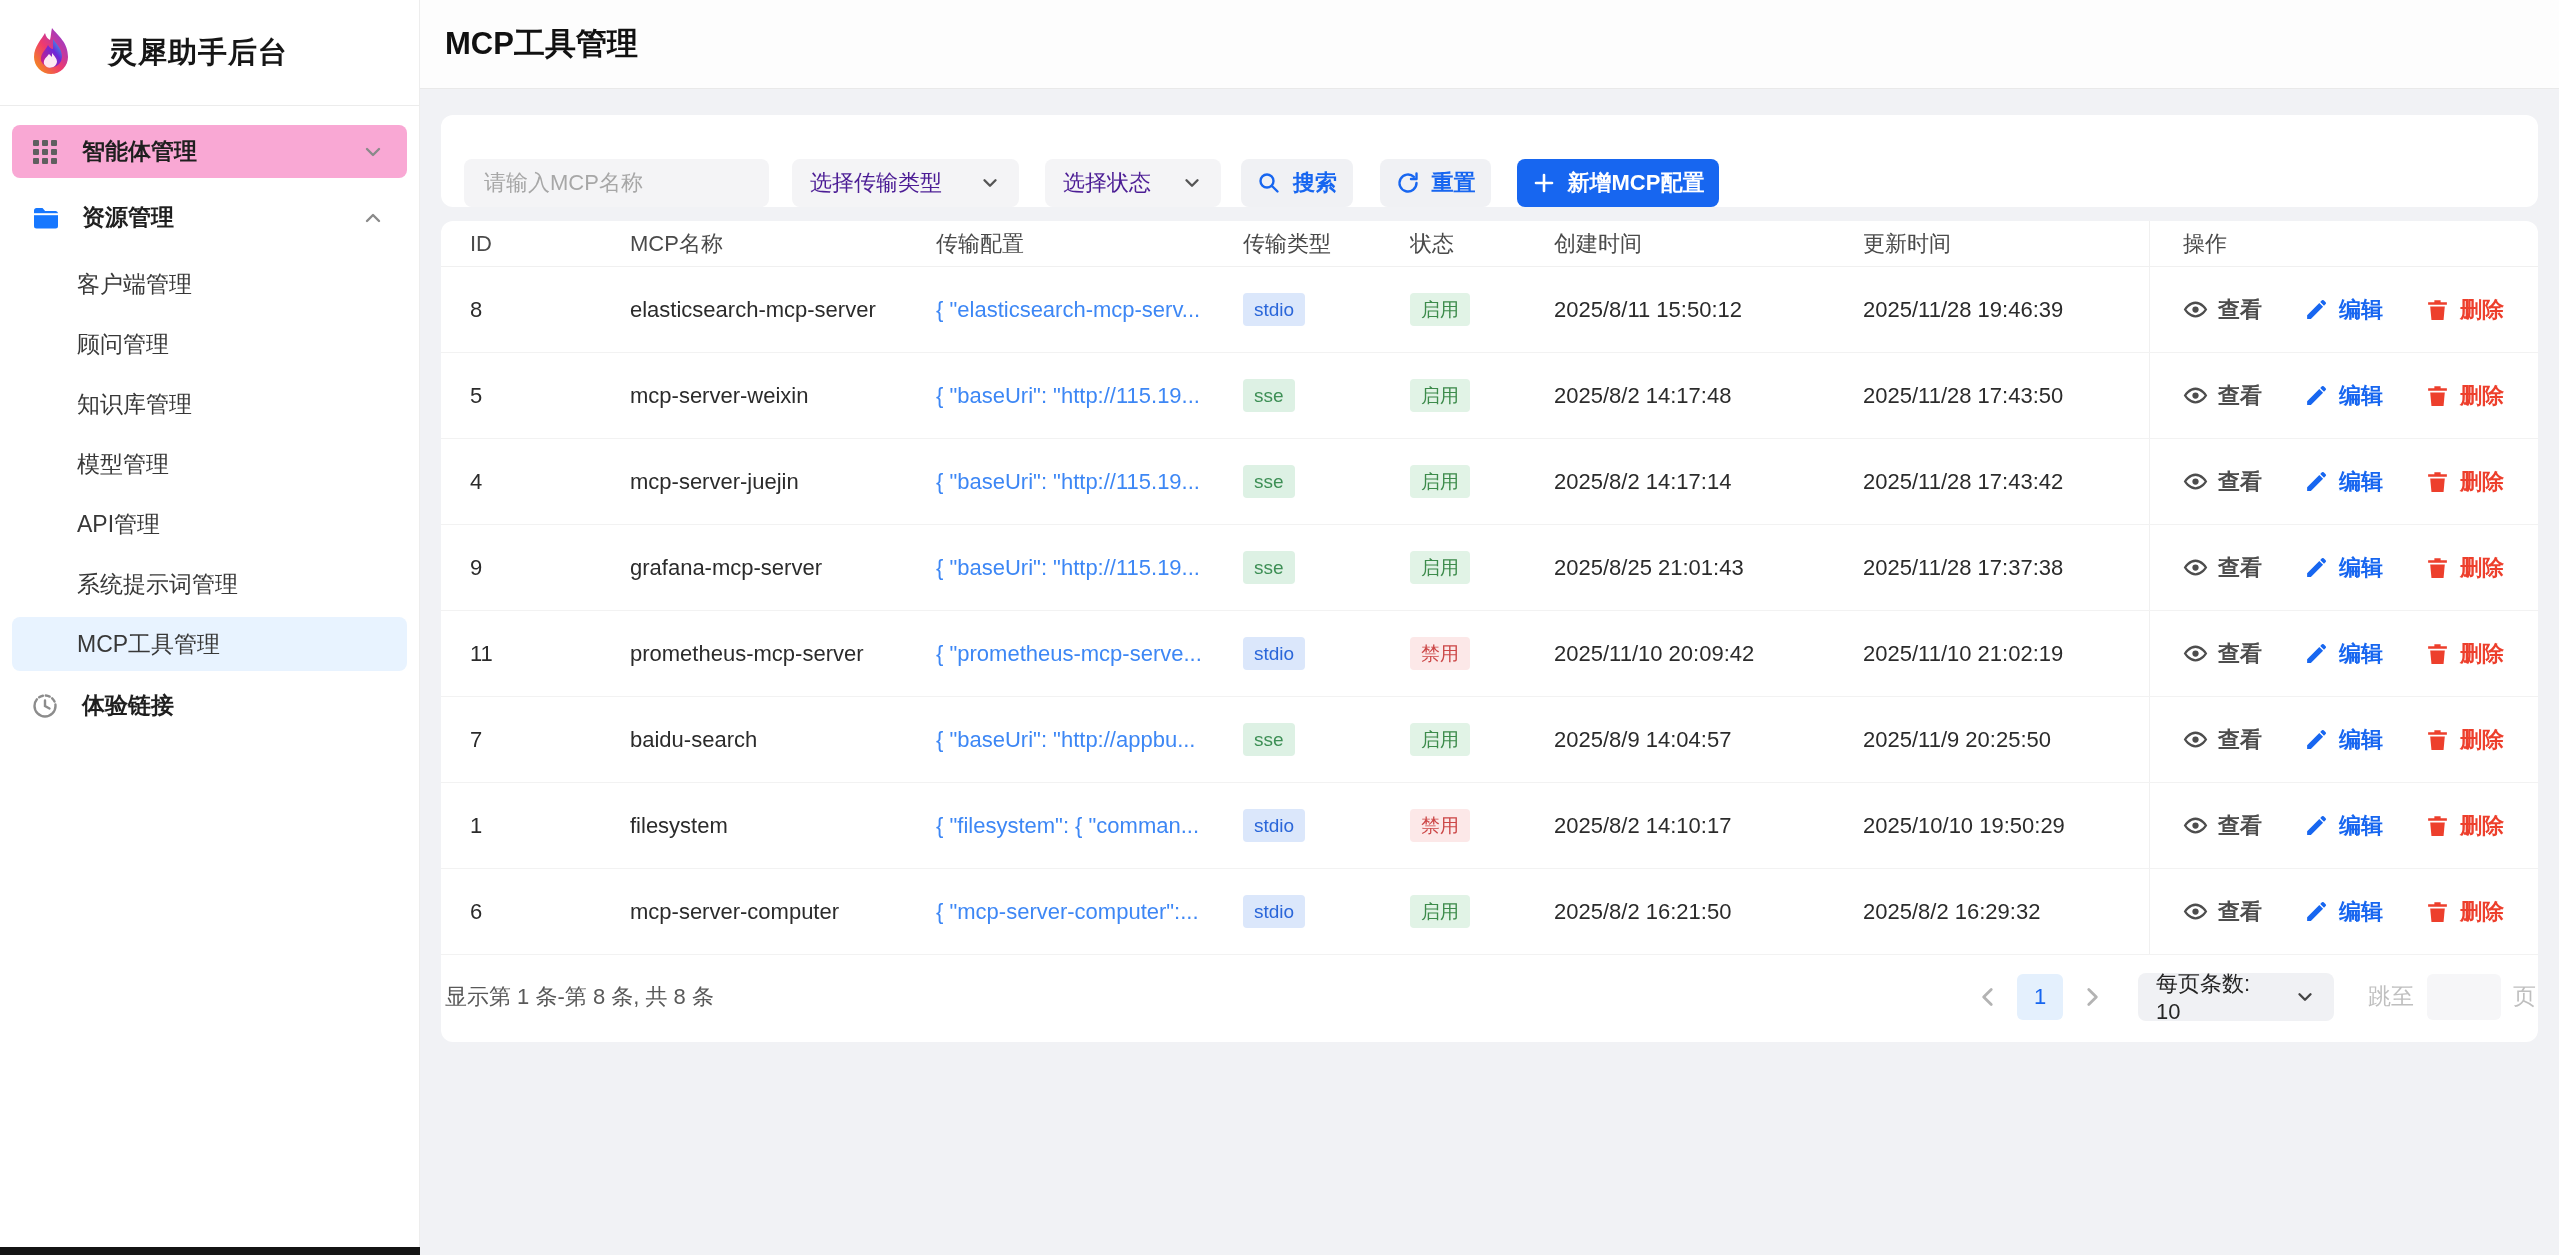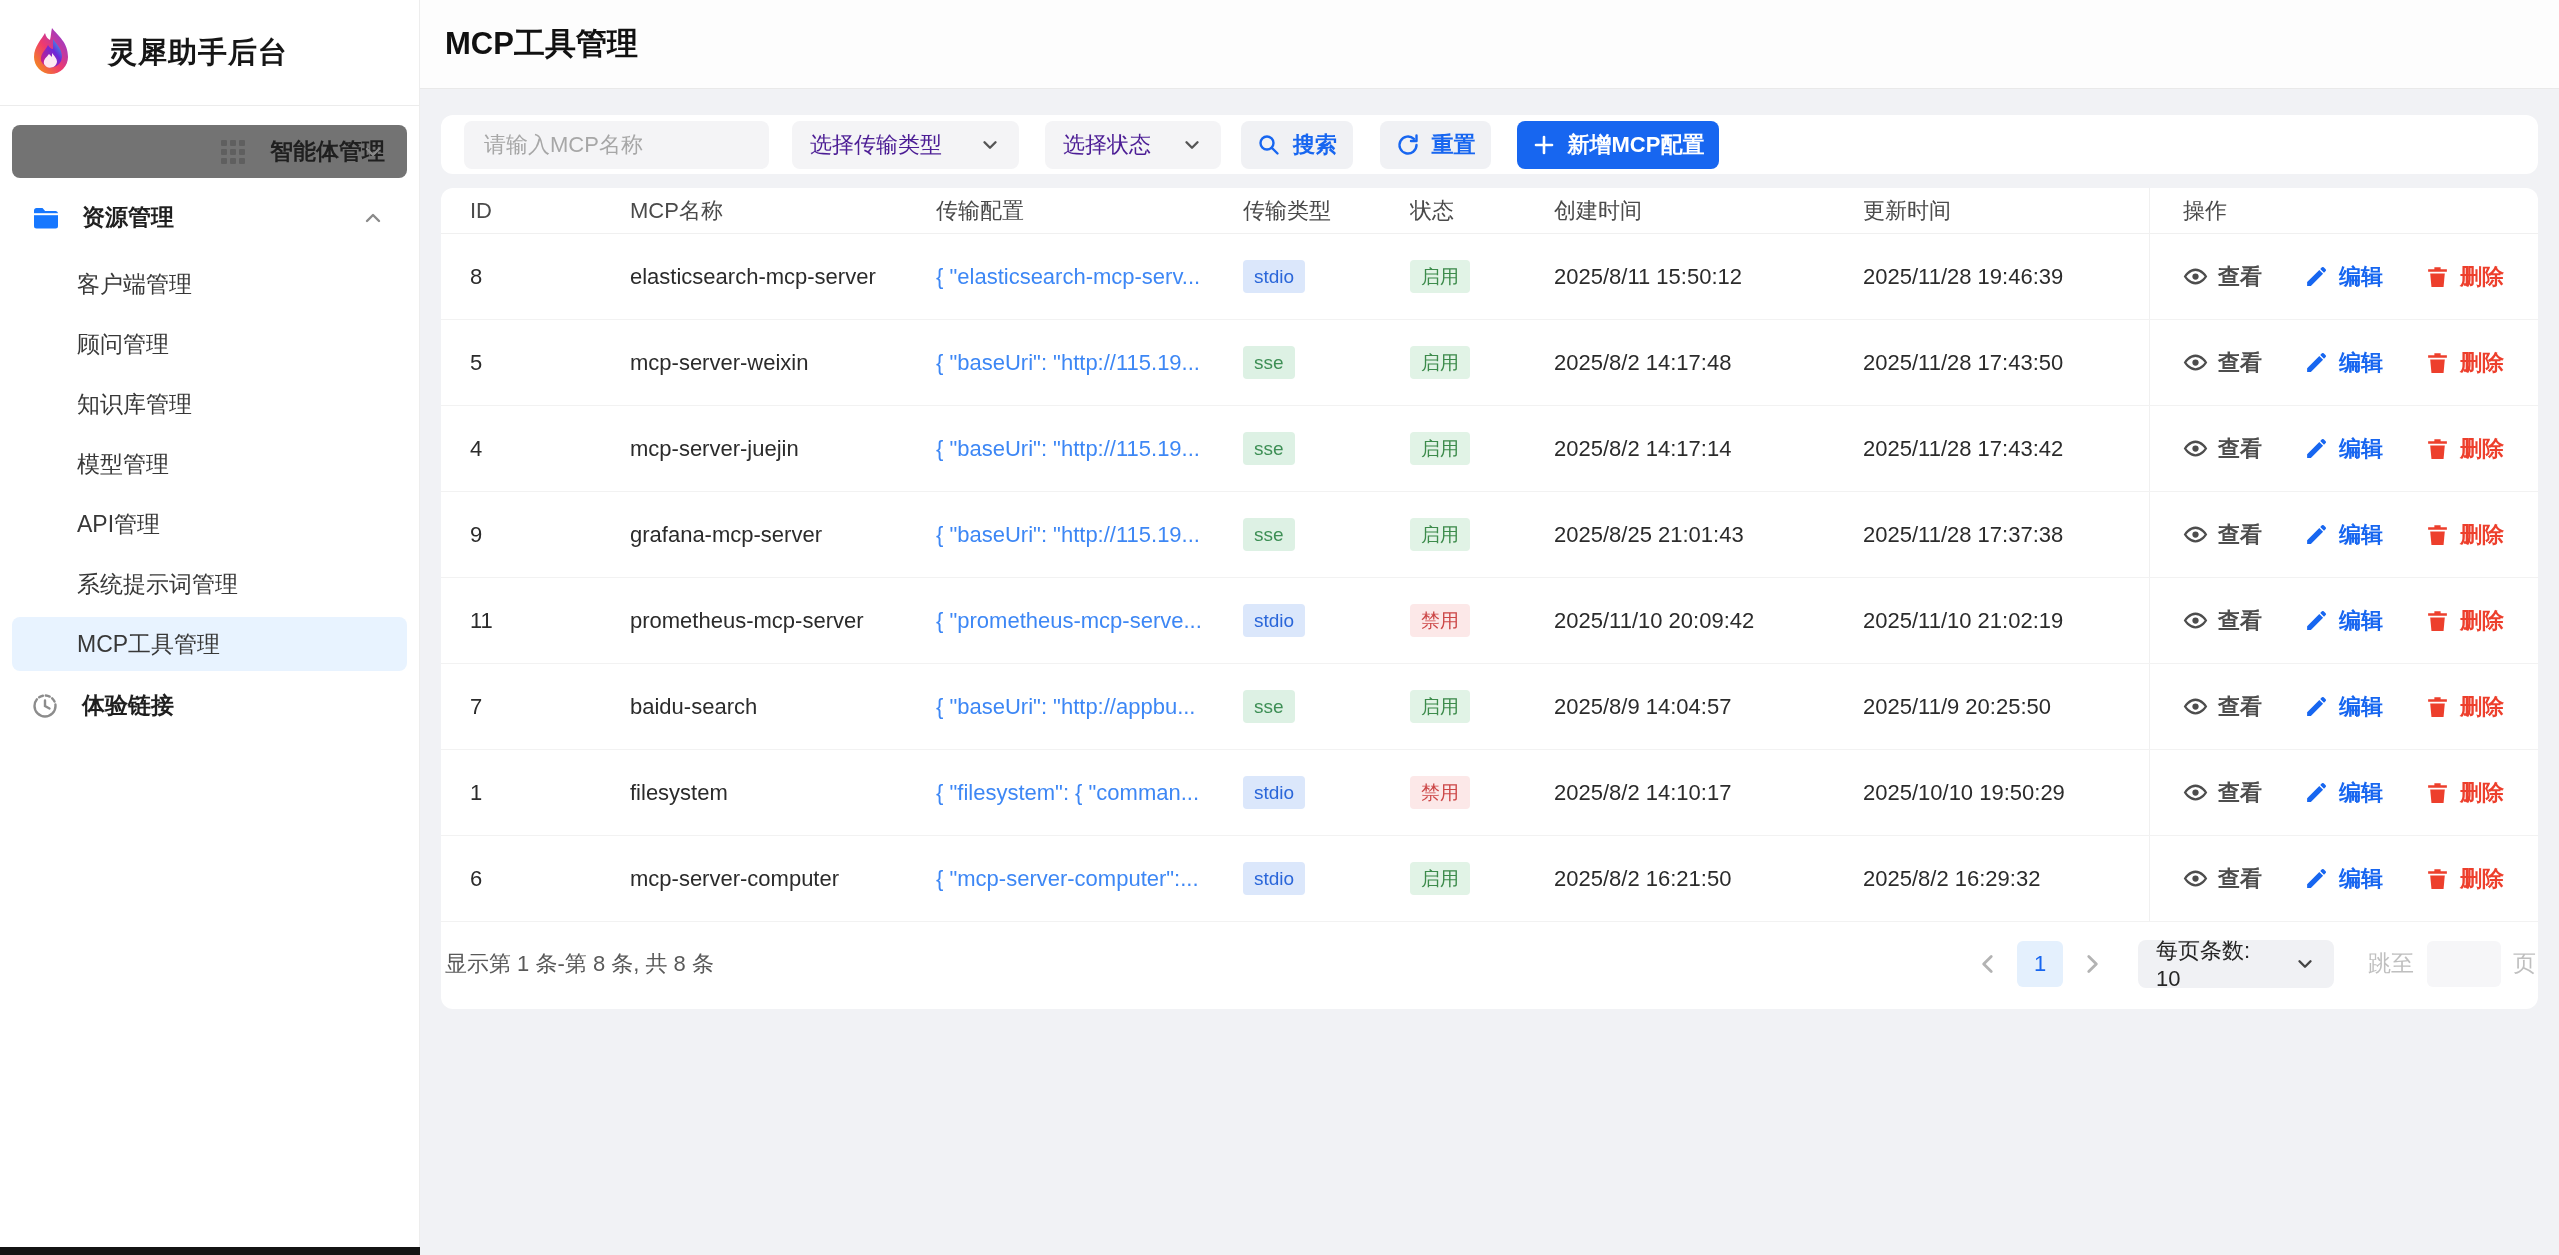--- a/index.html
+++ b/index.html
@@ -6,37 +6,37 @@
   html,body { width:2559px; height:1255px; overflow:hidden; }
   body { font-family:"Liberation Sans","DejaVu Sans",sans-serif; background:#f1f2f5; color:#262626; display:flex; }
 
   
   .sidebar { width:420px; background:#fff; position:relative; flex:none; border-right:1px solid #ededed; }
   .logo-row { height:106px; display:flex; align-items:center; padding-left:28px; border-bottom:1px solid #ececec; }
   .logo-row svg { width:44px; height:52px; flex:none; }
   .logo-text { font-size:29px; font-weight:bold; color:#161616; margin-left:36px; letter-spacing:1px; }
   .menu { padding:19px 12px 0; }
   .menu-group { height:53px; border-radius:8px; display:flex; align-items:center; padding:0 22px 0 20px; margin-bottom:13px; cursor:pointer; position:relative; }
-  .menu-group.dim { background:#737373;justify-content:flex-end; }
+  .menu-group.dim { background:#f9a8d4; }
   .menu-group .gicon { width:26px; height:26px; flex:none; }
   .menu-group .glabel { font-size:23px; font-weight:bold; color:#1f1f1f; margin-left:24px; }
   .menu-group .chev { position:absolute; right:22px; width:24px; height:24px; }
   .submenu { margin:9px 0 8px; }
   .sub-item { height:54px; margin:6px 0; border-radius:8px; display:flex; align-items:center; padding-left:65px; font-size:23px; color:#383838; cursor:pointer; }
   .sub-item.active { background:#e8f3ff; }
   .bottom-strip { position:absolute; left:0; bottom:0; width:420px; height:8px; background:#141414; }
 
   
   .main { flex:1; display:flex; flex-direction:column; min-width:0; }
   .topbar { height:89px; background:#fdfdfd; border-bottom:1px solid #e9e9e9; display:flex; align-items:center; padding-left:25px; flex:none; }
   .page-title { font-size:31px; font-weight:bold; color:#111; }
   .content { flex:1; padding:26px 21px 0 21px; }
 
   
-  .filter-card { height:59px; background:#fff; border-radius:12px; display:flex; align-items:center; padding:8px 23px; }
+  .filter-card { height:92px; background:#fff; border-radius:12px; display:flex; align-items:flex-end; padding:0 23px; }
   .f-input { width:305px; height:48px; background:#f4f4f6; border:none; outline:none; border-radius:8px; font-size:22px; padding:0 20px; color:#333; font-family:inherit; }
   .f-input::placeholder { color:#a7a7a7; }
   .select { height:48px; background:#f4f4f6; border-radius:8px; display:flex; align-items:center; justify-content:space-between; padding:0 18px; cursor:pointer; }
   .select .sel-text { font-size:22px; color:#4c1d95; }
   .select svg { width:22px; height:22px; margin-left:16px; flex:none; }
   .sel-transport { width:227px; margin-left:23px; }
   .sel-status { width:176px; margin-left:26px; }
   .btn { height:48px; border:none; border-radius:8px; display:flex; align-items:center; justify-content:center; font-size:22px; font-weight:bold; cursor:pointer; font-family:inherit; }
   .btn svg { width:24px; height:24px; margin-right:12px; }
   .btn-ghost { background:#f0f1f4; color:#1766f0; }

